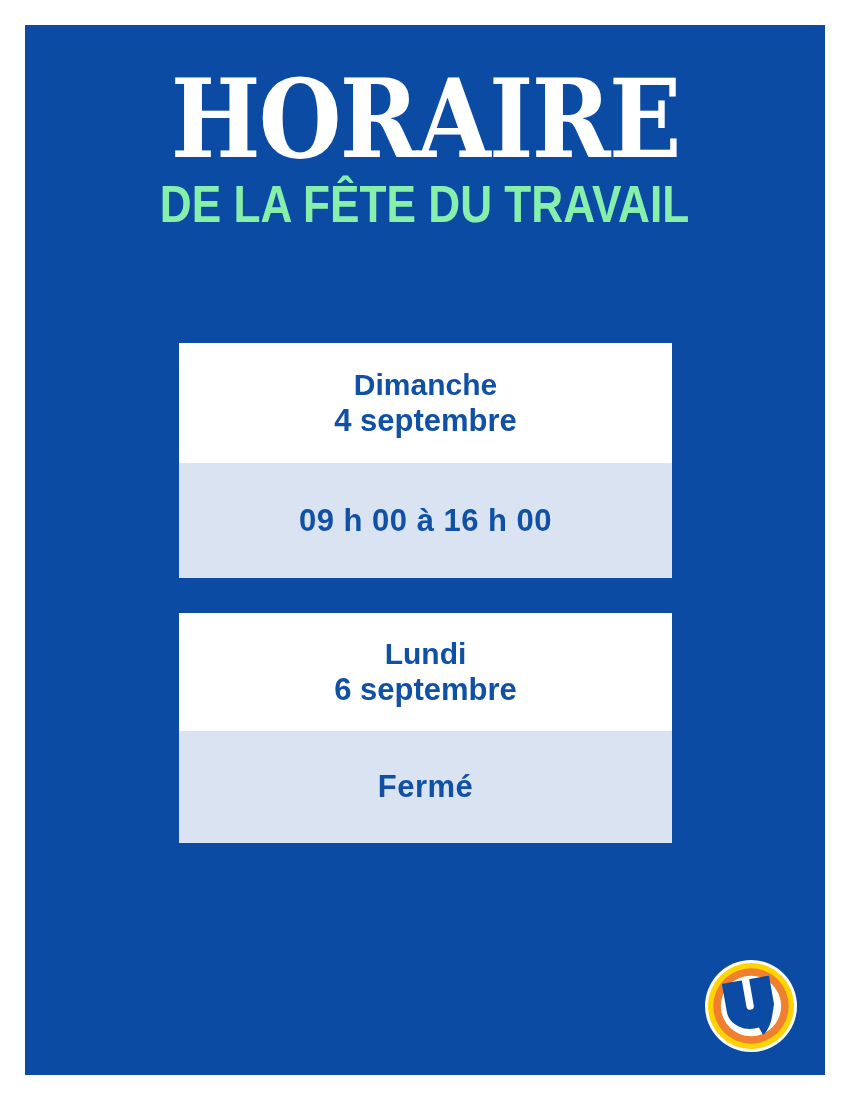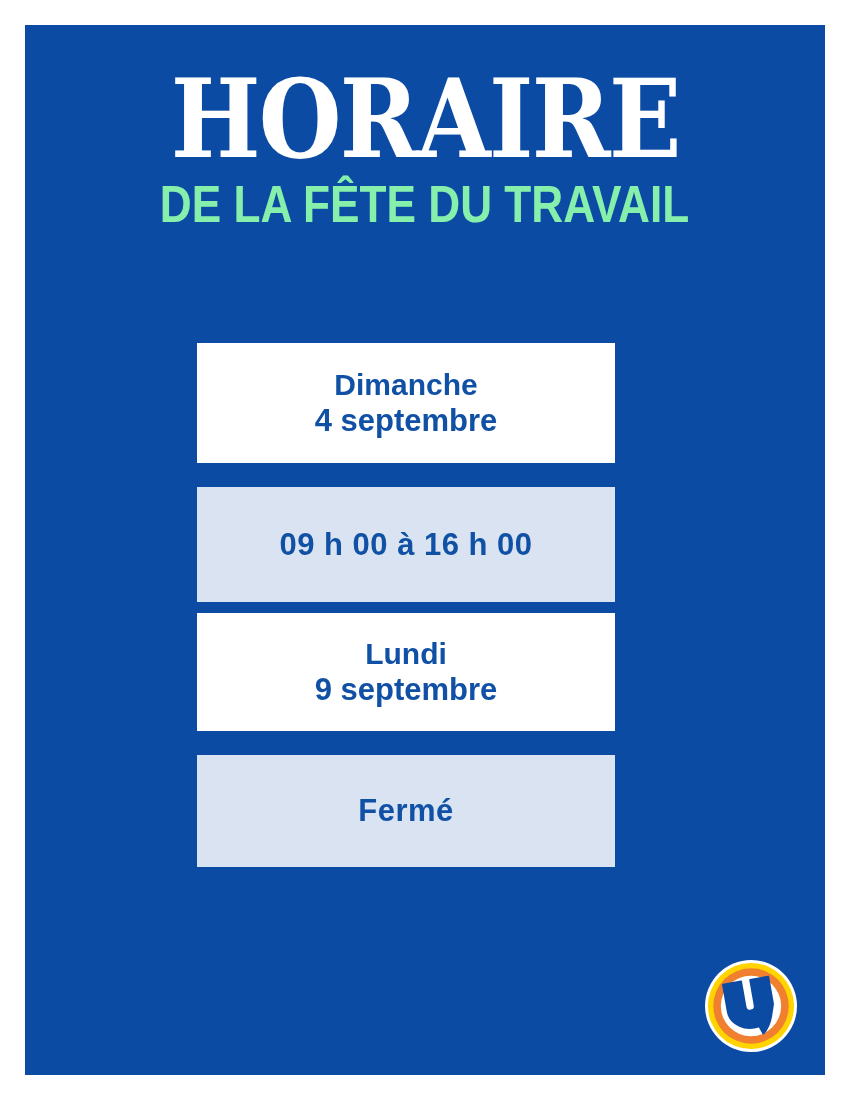--- a/index.html
+++ b/index.html
@@ -50,22 +50,22 @@
     letter-spacing:0px;
     white-space:nowrap;
   }
   .subtitle .squeeze{
     display:inline-block;
     transform:scaleX(0.85);
     transform-origin:50% 50%;
   }
   .card{
     position:absolute;
-    left:172px;
-    width:418px;
+    left:154px;
+    width:493px;
   }
   .card-sunday{ top:318px; }
   .card-monday{ top:588px; }
   .card-top{
     background:var(--card-white);
     display:flex;
     flex-direction:column;
     align-items:center;
     justify-content:center;
   }
@@ -81,21 +81,20 @@
     color:var(--text-blue);
     font-weight:bold;
     font-size:31px;
     line-height:36px;
   }
   .card-band{
     background:var(--light-blue-band);
     display:flex;
     align-items:center;
     justify-content:center;
-    margin-top:24px;
   }
   .card-sunday .card-band{ height:115px; }
   .card-monday .card-band{ height:112px; }
   .hours{
     color:var(--text-blue);
     font-weight:bold;
     font-size:31px;
     letter-spacing:0.5px;
   }
   .logo{
@@ -120,21 +119,21 @@
       <div class="date">4 septembre</div>
     </div>
     <div class="card-band">
       <div class="hours">09 h 00 à 16 h 00</div>
     </div>
   </div>
 
   <div class="card card-monday">
     <div class="card-top">
       <div class="day">Lundi</div>
-      <div class="date">9 septembre</div>
+      <div class="date">6 septembre</div>
     </div>
     <div class="card-band">
       <div class="hours">Fermé</div>
     </div>
   </div>
 
   <div class="logo">
     <svg viewBox="0 0 100 100" xmlns="http://www.w3.org/2000/svg" aria-hidden="true">
       <circle cx="50" cy="50" r="50" style="fill:var(--card-white,#fff)"></circle>
       <circle cx="50" cy="50" r="46.8" style="fill:var(--logo-yellow,#FFD400)"></circle>

